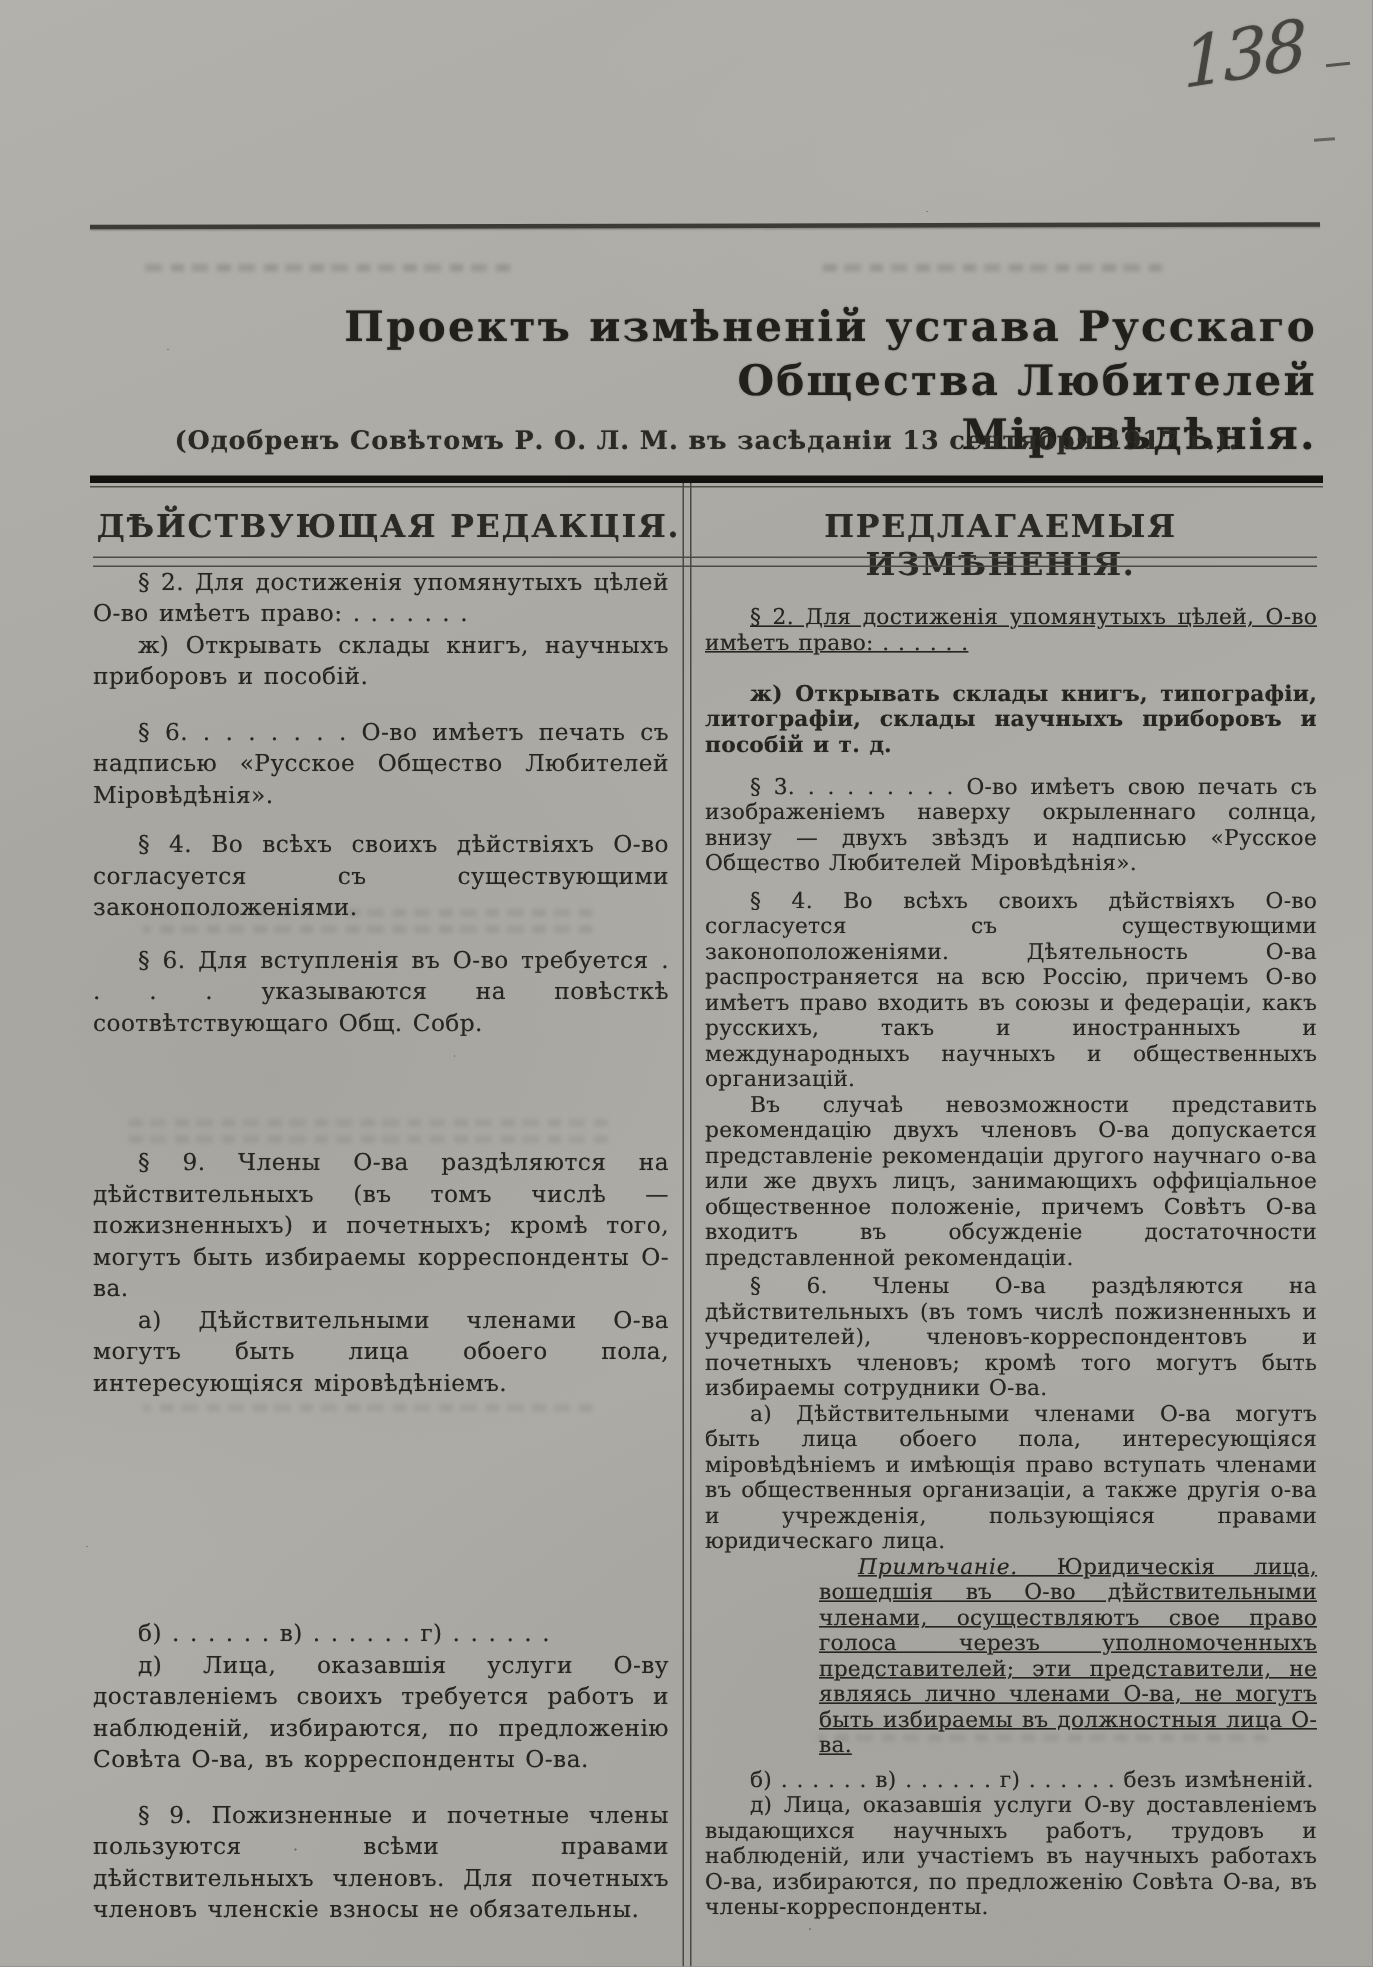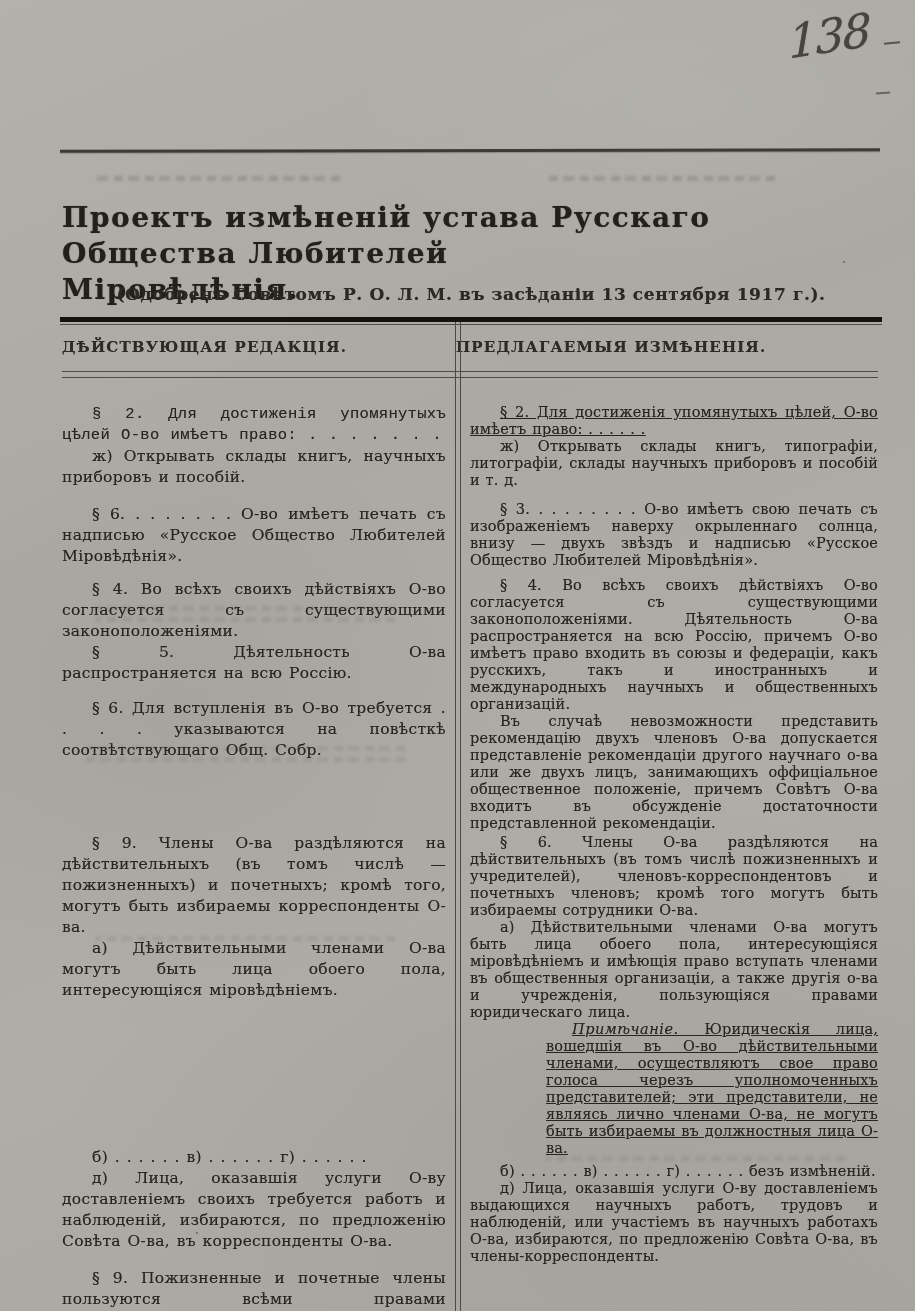--- a/index.html
+++ b/index.html
@@ -38,30 +38,30 @@
   .hand-dash2{position:absolute;top:92px;left:876px;width:14px;height:2px;background:#66655c;transform:rotate(-4deg);}
   .top-rule{position:absolute;top:149px;left:60px;width:820px;height:3px;background:#3c3b35;transform:rotate(-0.12deg);box-shadow:0 1px 1px rgba(60,58,50,.3);}
   .bleed{position:absolute;pointer-events:none;filter:blur(1.4px);opacity:.35;transform:scaleX(-1);}
   .bleed .bl{height:5px;margin:6px 0;background:repeating-linear-gradient(90deg,#6b6a62 0 9px,transparent 9px 15px,#74736a 15px 26px,transparent 26px 31px);}
   .bleed.b1{top:170px;left:95px;width:245px;}
   .bleed.b2{top:170px;left:545px;width:230px;}
   .bleed.b3{top:600px;left:95px;width:300px;opacity:.22;}
   .bleed.b4{top:740px;left:85px;width:320px;opacity:.2;}
   .bleed.b5{top:930px;left:95px;width:300px;opacity:.2;}
   .bleed.b6{top:1150px;left:545px;width:300px;opacity:.2;}
-  .title{position:absolute;top:200px;left:62px;width:816px;text-align:left;
+  .title{position:absolute;top:200px;left:62px;width:816px;text-align:right;
     font-weight:bold;font-size:28px;line-height:36px;letter-spacing:1.5px;color:#21201b;
     text-shadow:0 0 1px rgba(35,33,28,.55);}
   .subtitle{position:absolute;top:284px;left:63px;width:816px;text-align:center;
     font-weight:bold;font-size:17px;letter-spacing:.6px;color:#2a2923;
     text-shadow:0 0 .6px rgba(35,33,28,.5);}
   .thick-rule{position:absolute;top:317px;left:60px;width:822px;height:5px;background:#13120f;}
   .thick-rule::after{content:"";position:absolute;top:7px;left:0;width:100%;height:1px;background:#514f48;}
   .header-row{position:absolute;top:338px;left:62px;width:816px;display:flex;}
-  .header-cell{font-weight:bold;font-size:15px;letter-spacing:1.2px;text-align:left;color:#2b2a24;text-shadow:0 0 .5px rgba(35,33,28,.5);}
+  .header-cell{font-weight:bold;font-size:21px;letter-spacing:1.2px;text-align:center;color:#2b2a24;text-shadow:0 0 .5px rgba(35,33,28,.5);}
   .header-cell.l{width:394px;}
   .header-cell.r{width:422px;}
   .header-underline{position:absolute;top:371px;left:62px;width:816px;height:5px;
     border-top:1px solid #4c4b44;border-bottom:1px solid #4c4b44;}
   .divider{position:absolute;top:322px;left:455px;width:4px;height:989px;
     border-left:1px solid #4a4943;border-right:1px solid #4a4943;}
   .col{position:absolute;top:378px;}
   .col.left{left:62px;width:384px;}
   .col.right{left:470px;width:408px;}
   .para{margin:0;text-align:justify;text-indent:30px;
@@ -114,35 +114,34 @@
 
   <div class="header-row">
     <div class="header-cell l">ДѢЙСТВУЮЩАЯ РЕДАКЦІЯ.</div>
     <div class="header-cell r">ПРЕДЛАГАЕМЫЯ ИЗМѢНЕНІЯ.</div>
   </div>
 
   <div class="header-underline"></div>
   <div class="divider"></div>
 
   <div class="col left">
-      <p class="para" style="margin-top: 26px; font-family: Liberation Mono, monospace;">§ 2. Для достиженія упомянутыхъ цѣлей О-во имѣетъ право: . . . . . . .</p>
+      <p class="para" style="">§ 2. Для достиженія упомянутыхъ цѣлей О-во имѣетъ право: . . . . . . .</p>
       <p class="para" style="margin-top: 0px;">ж) Открывать склады книгъ, научныхъ приборовъ и пособій.</p>
       <p class="para" style="margin-top: 16px;">§ 6. . . . . . . . О-во имѣетъ печать съ надписью «Русское Общество Любителей Міровѣдѣнія».</p>
       <p class="para" style="margin-top: 12px;">§ 4. Во всѣхъ своихъ дѣйствіяхъ О-во согласуется съ существующими законоположеніями.</p>
-      <p class="para" style="margin-top: 0px;">§ 5. Дѣятельность О-ва распространяется на всю Россію.</p>
       <p class="para" style="margin-top: 14px;">§ 6. Для вступленія въ О-во требуется . . . . указываются на повѣсткѣ соотвѣтствующаго Общ. Собр.</p>
       <p class="para" style="margin-top: 72px;">§ 9. Члены О-ва раздѣляются на дѣйствительныхъ (въ томъ числѣ — пожизненныхъ) и почетныхъ; кромѣ того, могутъ быть избираемы корреспонденты О-ва.</p>
       <p class="para" style="margin-top: 0px;">а) Дѣйствительными членами О-ва могутъ быть лица обоего пола, интересующіяся міровѣдѣніемъ.</p>
       <p class="para" style="margin-top: 146px;">б) . . . . . . в) . . . . . . г) . . . . . .</p>
       <p class="para" style="margin-top: 0px;">д) Лица, оказавшія услуги О-ву доставленіемъ своихъ требуется работъ и наблюденій, избираются, по предложенію Совѣта О-ва, въ корреспонденты О-ва.</p>
       <p class="para" style="margin-top: 16px;">§ 9. Пожизненные и почетные члены пользуются всѣми правами дѣйствительныхъ членовъ. Для почетныхъ членовъ членскіе взносы не обязательны.</p>
     </div>
   <div class="col right">
       <p class="para" style="margin-top: 26px; text-decoration: underline;">§ 2. Для достиженія упомянутыхъ цѣлей, О-во имѣетъ право: . . . . . .</p>
-      <p class="para" style="margin-top: 0px;">ж) Открывать склады книгъ, типографіи, литографіи, склады научныхъ приборовъ и пособій и т. д.</p>
+      <p class="para" style="margin-top: 16px; font-weight: bold;">ж) Открывать склады книгъ, типографіи, литографіи, склады научныхъ приборовъ и пособій и т. д.</p>
       <p class="para" style="margin-top: 12px;">§ 3. . . . . . . . . О-во имѣетъ свою печать съ изображеніемъ наверху окрыленнаго солнца, внизу — двухъ звѣздъ и надписью «Русское Общество Любителей Міровѣдѣнія».</p>
       <p class="para" style="margin-top: 8px;">§ 4. Во всѣхъ своихъ дѣйствіяхъ О-во согласуется съ существующими законоположеніями. Дѣятельность О-ва распространяется на всю Россію, причемъ О-во имѣетъ право входить въ союзы и федераціи, какъ русскихъ, такъ и иностранныхъ и международныхъ научныхъ и общественныхъ организацій.</p>
       <p class="para" style="margin-top: 0px;">Въ случаѣ невозможности представить рекомендацію двухъ членовъ О-ва допускается представленіе рекомендаціи другого научнаго о-ва или же двухъ лицъ, занимающихъ оффиціальное общественное положеніе, причемъ Совѣтъ О-ва входитъ въ обсужденіе достаточности представленной рекомендаціи.</p>
       <p class="para" style="margin-top: 2px;">§ 6. Члены О-ва раздѣляются на дѣйствительныхъ (въ томъ числѣ пожизненныхъ и учредителей), членовъ-корреспондентовъ и почетныхъ членовъ; кромѣ того могутъ быть избираемы сотрудники О-ва.</p>
       <p class="para" style="margin-top: 0px;">а) Дѣйствительными членами О-ва могутъ быть лица обоего пола, интересующіяся міровѣдѣніемъ и имѣющія право вступать членами въ общественныя организаціи, а также другія о-ва и учрежденія, пользующіяся правами юридическаго лица.</p>
       <p class="para note" style="margin-top: 0px;"><i>Примѣчаніе. </i>Юридическія лица, вошедшія въ О-во дѣйствительными членами, осуществляютъ свое право голоса черезъ уполномоченныхъ представителей; эти представители, не являясь лично членами О-ва, не могутъ быть избираемы въ должностныя лица О-ва.</p>
       <p class="para" style="margin-top: 6px;">б) . . . . . . в) . . . . . . г) . . . . . . безъ измѣненій.</p>
       <p class="para" style="margin-top: 0px;">д) Лица, оказавшія услуги О-ву доставленіемъ выдающихся научныхъ работъ, трудовъ и наблюденій, или участіемъ въ научныхъ работахъ О-ва, избираются, по предложенію Совѣта О-ва, въ члены-корреспонденты.</p>
     </div>
 

